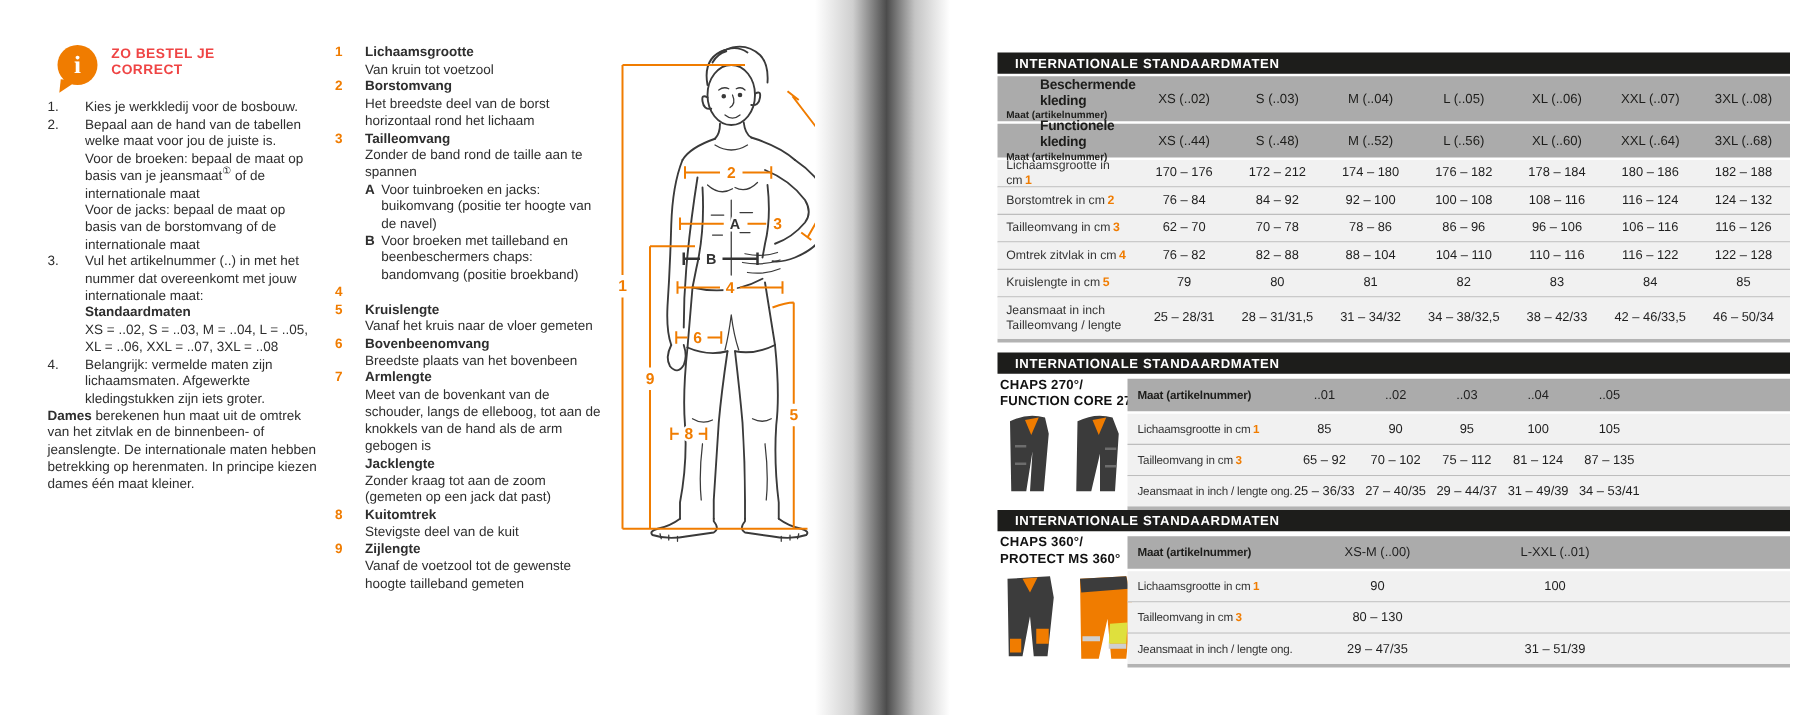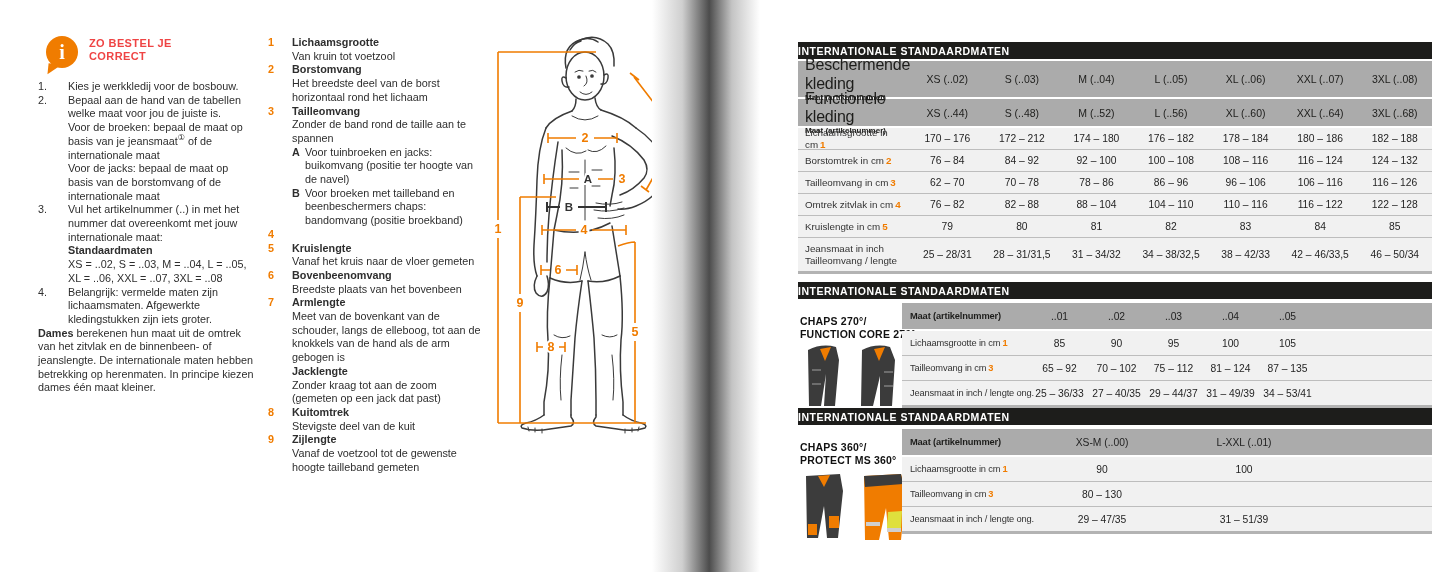--- a/index.html
+++ b/index.html
@@ -44,38 +44,38 @@
   .figure .ab{fill:#333;font-size:11.5px;}
   
   .gutter{position:absolute;left:652px;top:0;width:108px;height:572px;
     background:linear-gradient(90deg,#fff 0%,#cfcfcf 28%,#4c4c4c 53%,#c4c4c4 74%,#fff 100%);}
   
   .tbl{position:absolute;left:798px;width:634px;}
   .t1{top:42px;}
   .t2{top:282px;height:128px;}
   .t3{top:408px;height:128px;}
   .bar{height:17px;background:#1d1d1b;color:#fff;font-weight:bold;font-size:10.5px;letter-spacing:.5px;
-       display:flex;align-items:center;padding-left:0;box-sizing:border-box;}
+       display:flex;align-items:center;padding-left:14px;box-sizing:border-box;}
   .hrow{background:#ababab;display:flex;margin-top:2px;}
   .h1{height:36px;}.h2{height:27px;}
   .hlabel{width:112px;flex:none;padding-left:7px;box-sizing:border-box;display:flex;flex-direction:column;
           justify-content:center;color:#1d1d1b;}
-  .ht{font-weight:normal;font-size:16px;letter-spacing:-.2px;line-height:1.15;}
+  .ht{font-weight:bold;font-size:11px;letter-spacing:-.2px;line-height:1.15;margin-left:27px;}
   .hs{font-weight:bold;font-size:8px;}
   .vals{flex:1;display:flex;}
   .hcell{flex:1;display:flex;align-items:center;justify-content:center;font-weight:normal;font-size:10.5px;color:#1d1d1b;}
   .rows{margin-top:2px;border-bottom:3px solid #b3b3b3;}
   .row{display:flex;background:#f1f1f1;border-bottom:1px solid #bdbdbd;height:21px;}
   .row.tall{height:33px;border-bottom:none;}
   .rlabel{width:112px;flex:none;padding-left:7px;box-sizing:border-box;display:flex;flex-direction:column;
           justify-content:center;font-size:9.8px;color:#333;line-height:1.18;}
   .sup{color:#f07c00;font-weight:bold;margin-left:2px;}
   .cell{flex:1;display:flex;align-items:center;justify-content:center;font-size:10.3px;color:#1f1f1f;}
   
-  .product{position:absolute;left:2px;top:33px;width:128px;}
+  .product{position:absolute;left:2px;top:20px;width:128px;}
   .ptitle{font-weight:bold;font-size:10.5px;line-height:1.2;color:#111;letter-spacing:.2px;}
   .grid{position:absolute;left:104px;top:21px;right:0;}
   .ghead{background:#ababab;height:26px;display:flex;}
   .glabel{width:129px;flex:none;padding-left:8px;box-sizing:border-box;display:flex;align-items:center;
           font-weight:bold;font-size:9.3px;color:#1d1d1b;white-space:nowrap;letter-spacing:-.15px;}
   .grows{margin-top:2px;border-bottom:3px solid #b3b3b3;}
   .grow{height:24px;display:flex;background:#f1f1f1;border-bottom:1px solid #bdbdbd;}
   .grow:last-child{border-bottom:none;}
   .grow .rlabel{width:129px;padding-left:8px;white-space:nowrap;letter-spacing:-.15px;font-size:9.3px;}
   .grow .rlabel>div{white-space:nowrap;}

